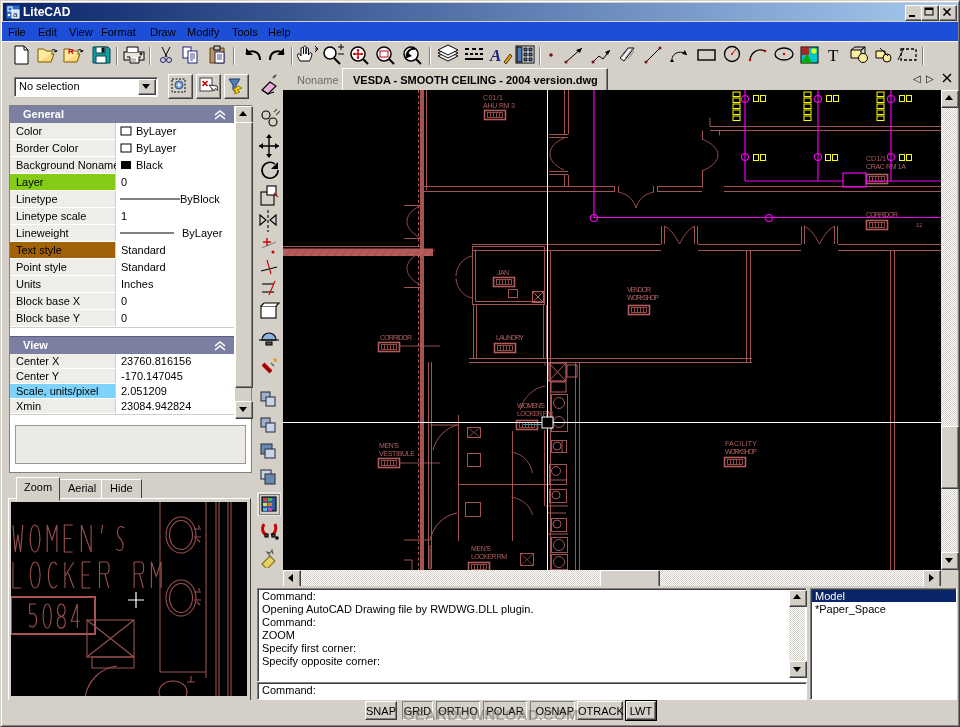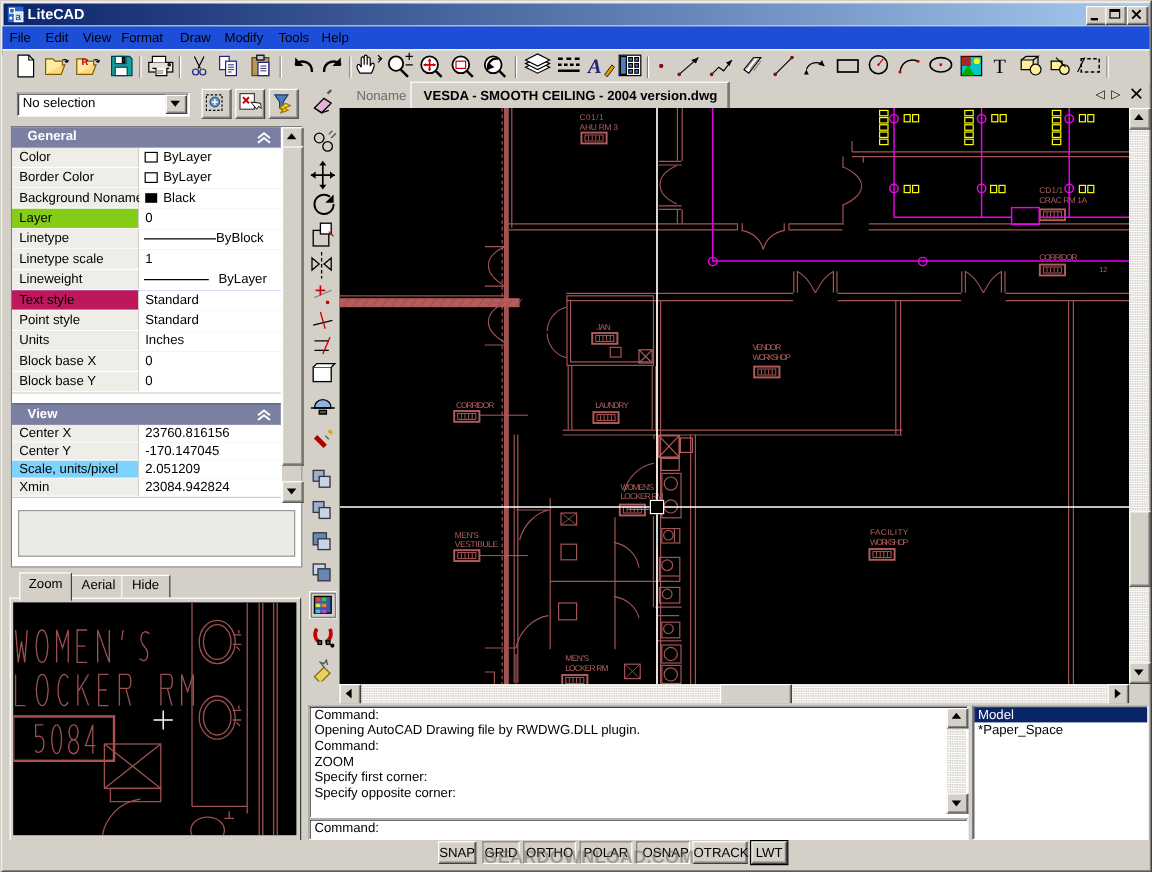--- a/index.html
+++ b/index.html
@@ -316,21 +316,21 @@
               <div class="abs" style="left:6px;top:2px;white-space:nowrap;">Lineweight</div>
             </div>
             <div class="abs" style="left:106px;top:0;width:118px;height:16px;background:#fff;">
               <svg class="abs" style="left:2px;top:3px;" width="60" height="10">
                 <path d="M2 5h54" stroke="#000" stroke-width="1"></path>
               </svg>
               <div class="abs" style="left:66px;top:2px;">ByLayer</div>
             </div>
           </div>
 <div class="abs" style="left:0;top:119px;width:224px;height:17px;border-bottom:1px solid #d0cec9;">
-            <div class="abs" style="left:0;top:0;width:105px;height:16px;background:#be185d;border-right:1px solid #d0cec9;">
+            <div class="abs" style="left:0;top:0;width:105px;height:16px;background:#a16207;border-right:1px solid #d0cec9;">
               <div class="abs" style="left:6px;top:2px;white-space:nowrap;">Text style</div>
             </div>
             <div class="abs" style="left:106px;top:0;width:118px;height:16px;background:#fff;">
               <div class="abs" style="left:5px;top:2px;">Standard</div>
             </div>
           </div>
 <div class="abs" style="left:0;top:136px;width:224px;height:17px;border-bottom:1px solid #d0cec9;">
             <div class="abs" style="left:0;top:0;width:105px;height:16px;background:#efede8;border-right:1px solid #d0cec9;">
               <div class="abs" style="left:6px;top:2px;white-space:nowrap;">Point style</div>
             </div>

